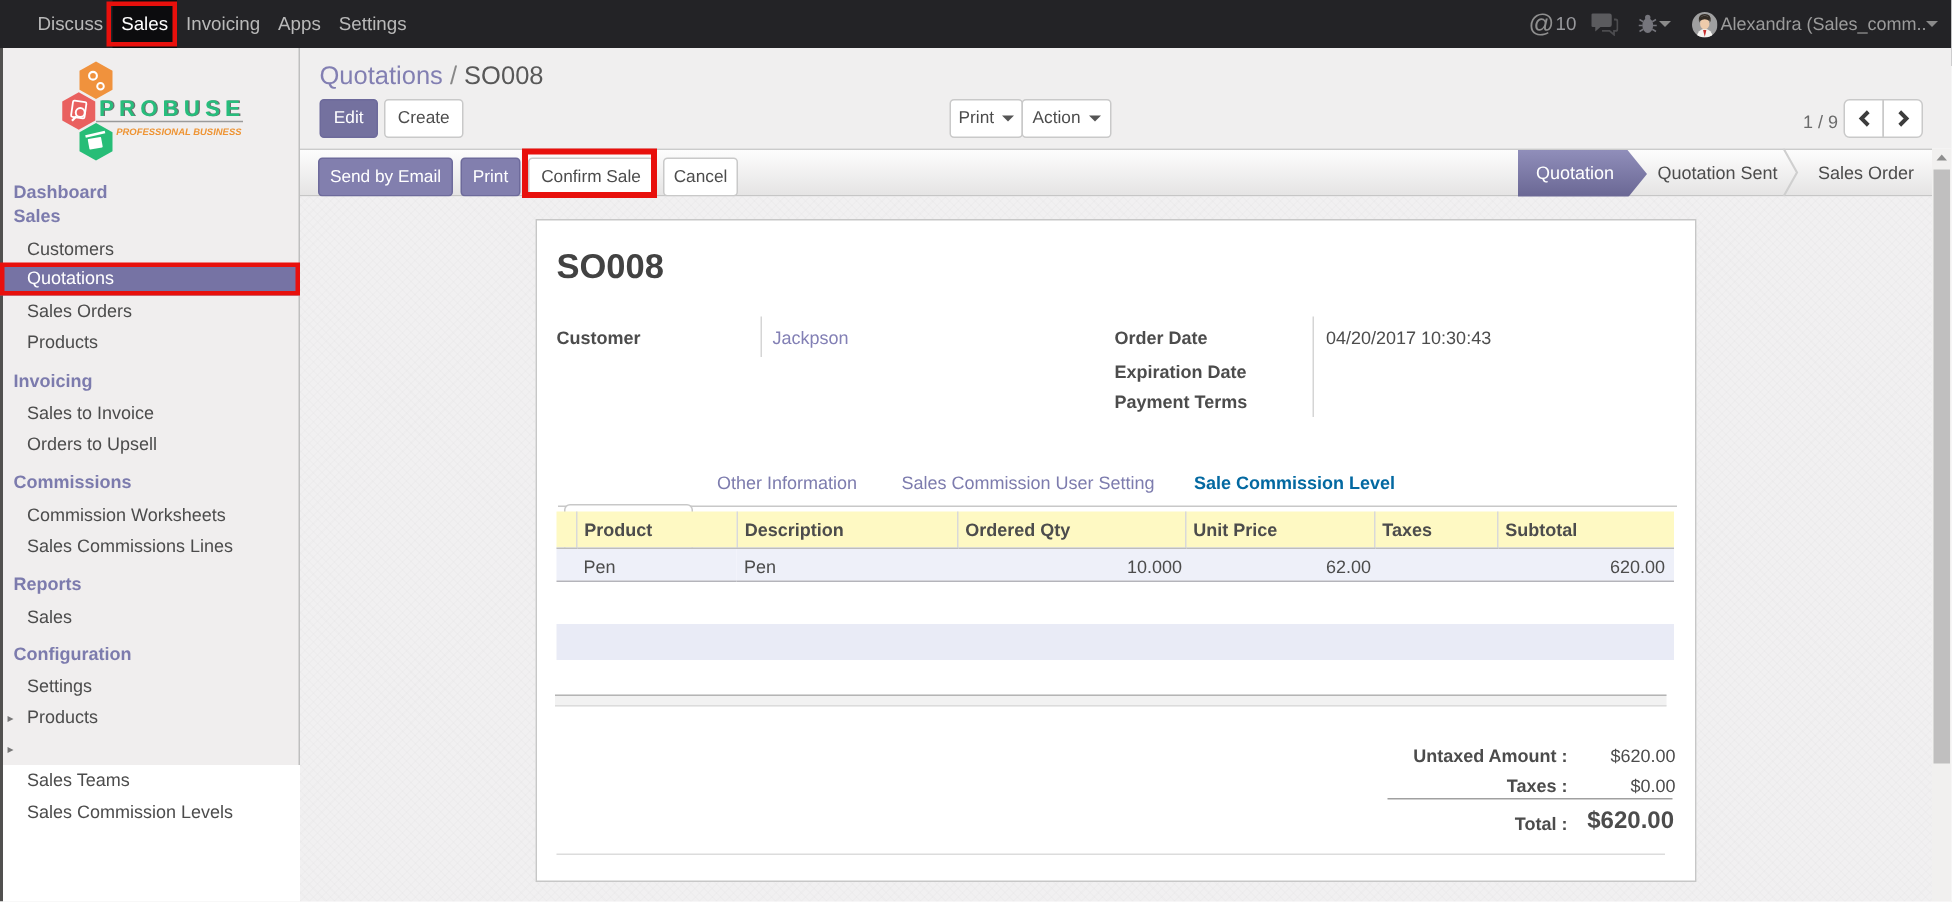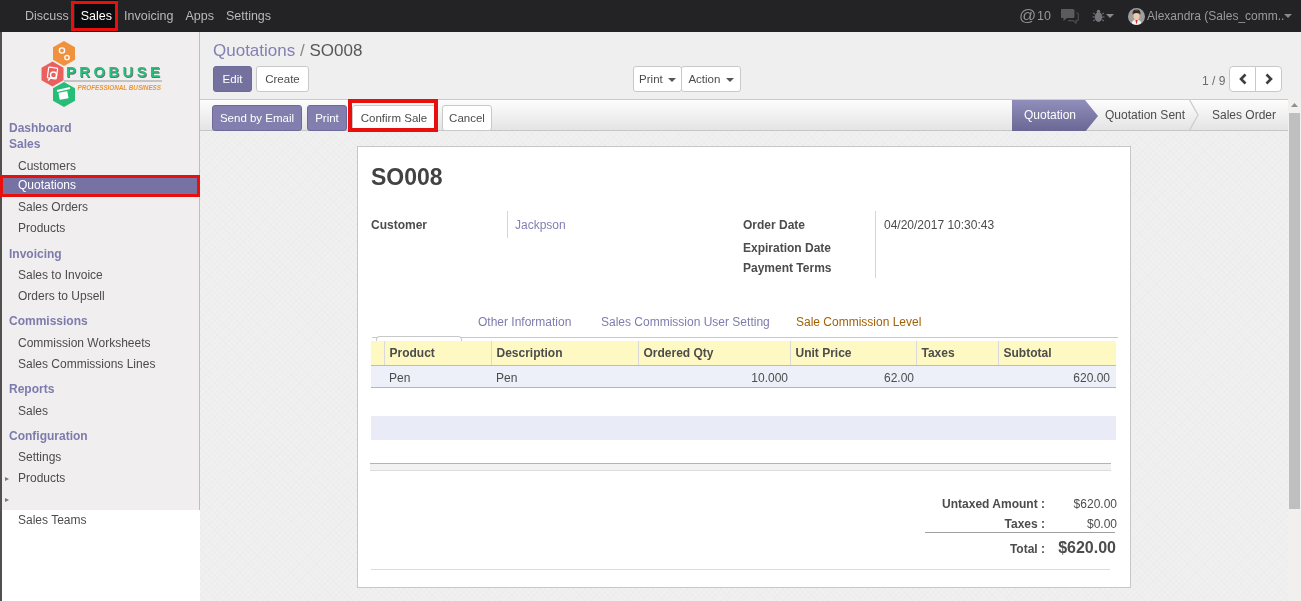--- a/index.html
+++ b/index.html
@@ -122,20 +122,21 @@
   <div class="mi" style="top:301px;">Commission Worksheets</div>
   <div class="mi" style="top:322px;">Sales Commissions Lines</div>
   <div class="mh" style="top:347px;">Reports</div>
   <div class="mi" style="top:369px;">Sales</div>
   <div class="mh" style="top:394px;">Configuration</div>
   <div class="mi" style="top:415px;">Settings</div>
   <div class="mi" style="top:436px;">Products</div>
   <div class="tri" style="left:5px; top:442px;">▸</div>
   <div class="tri" style="left:5px; top:463px;">▸</div>
   <div class="mi" style="top:478px;">Sales Teams</div>
+  <div class="mi" style="top:499px;">Sales Commission Levels</div>
 </div>
 
 <div id="cpanel">
   <div class="abs nw" style="left:13px; top:9px; font-size:17px;">
     <span style="color:#827fb2;">Quotations</span><span style="color:#888;"> / </span><span style="color:#585858;">SO008</span>
   </div>
   <div class="btn purple" style="left:13px; top:34px; width:39px; background:#74719f;">Edit</div>
   <div class="btn" style="left:56px; top:34px; width:53px;">Create</div>
   <div class="btn" style="left:433px; top:34px; width:49px;">Print <span class="caret" style="border-top-color:#555; margin-left:2px;"></span></div>
   <div class="btn" style="left:481px; top:34px; width:60px;">Action <span class="caret" style="border-top-color:#555; margin-left:2px;"></span></div>
@@ -186,21 +187,21 @@
     <div class="abs" style="left:385px; top:71px; font-weight:bold;">Order Date</div>
     <div class="abs" style="left:385px; top:94px; font-weight:bold;">Expiration Date</div>
     <div class="abs" style="left:385px; top:114px; font-weight:bold;">Payment Terms</div>
     <div class="abs" style="left:517px; top:64px; width:1px; height:67px; background:#d5d5d5;"></div>
     <div class="abs" style="left:526px; top:71px;">04/20/2017 10:30:43</div>
 
     <div class="abs" style="left:14px; top:190px; width:746px; height:1px; background:#c8c8c8;"></div>
     <div class="abs" style="left:18px; top:156px; width:86px; height:35px; background:#fff; border:1px solid #c8c8c8; border-bottom:none; border-radius:4px 4px 0 0; text-align:center; line-height:35px;margin-top:33px;">Order Lines</div>
     <div class="abs" style="left:120px; top:168px; color:#7d7cae;">Other Information</div>
     <div class="abs" style="left:243px; top:168px; color:#7d7cae;">Sales Commission User Setting</div>
-    <div class="abs" style="left:438px; top:168px; color:#a16207;">Sale Commission Level</div>
+    <div class="abs" style="left:438px; top:168px; color:#0369a1;font-weight:bold;">Sale Commission Level</div>
 
     <table id="olist">
       <colgroup>
         <col style="width:13px">
           <col style="width:107px">
           <col style="width:147px">
           <col style="width:152px">
           <col style="width:126px">
           <col style="width:82px">
           <col style="width:118px">

